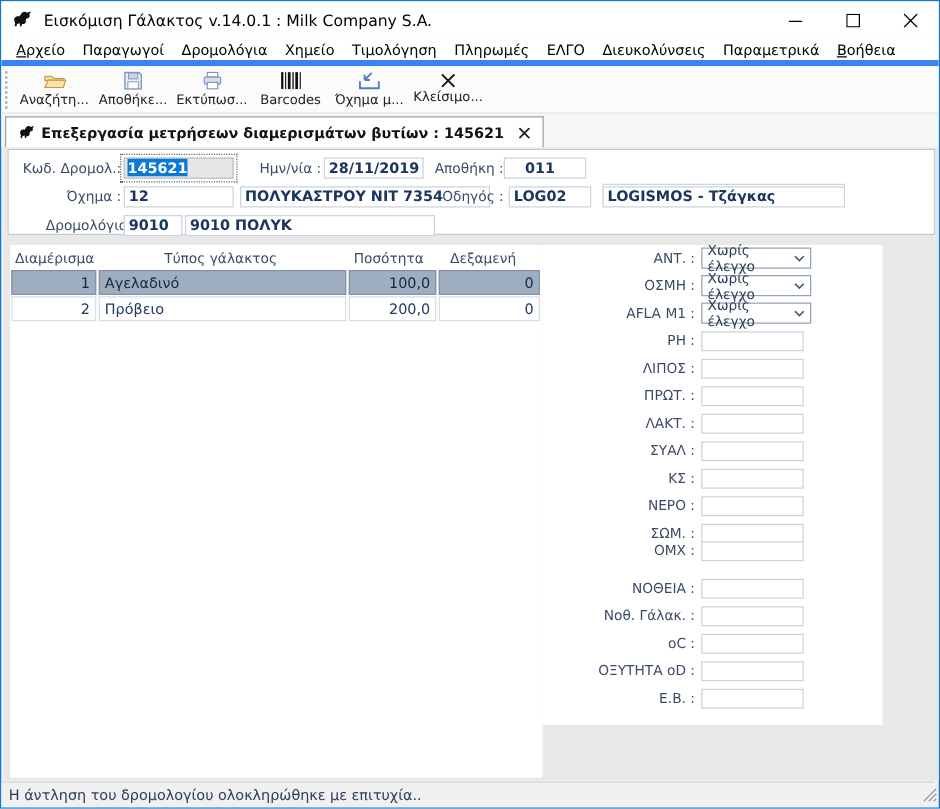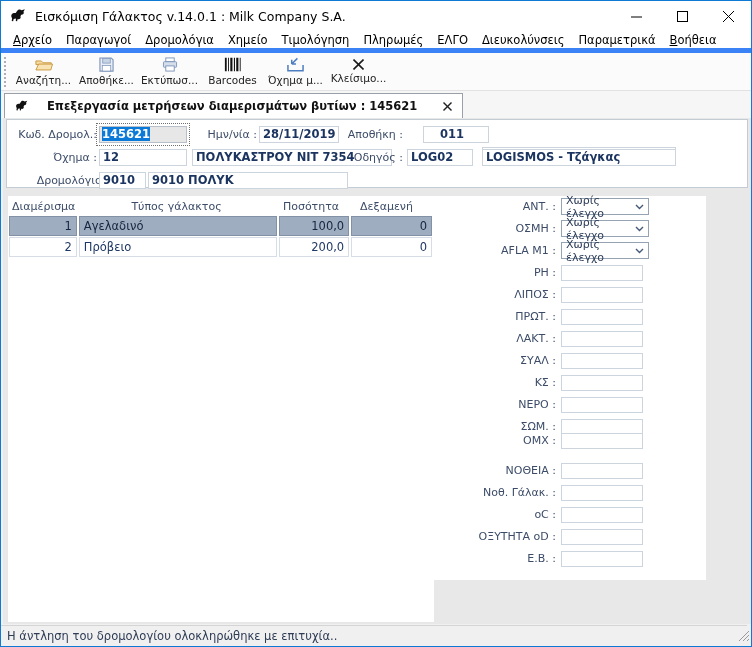--- a/index.html
+++ b/index.html
@@ -26,21 +26,21 @@
              display:flex; align-items:center; border-bottom:1px solid #e2e2e2; }
   .toolbar-grip { width:4px; height:30px; border-left:2px dotted #a9b0b8; margin:0 4px 0 3px; }
   .tool-btn { width:63px; height:36px; display:flex; flex-direction:column; align-items:center;
               justify-content:center; gap:2px; font-size:10.5px; color:#222; white-space:nowrap; overflow:hidden; }
   .tool-btn svg { display:block; }
 
   
   .tabbar { position:absolute; left:0; top:90px; right:0; height:27px; background:#f6f6f6; }
   .tab { position:absolute; left:3px; top:2px; height:25px; background:#fff;
          border:1px solid #9aa0a8; border-bottom:none; display:flex; align-items:center;
-         padding:0 10px; gap:18px; font-weight:bold; font-size:11.5px; color:#111; }
+         padding:0 10px; gap:4px; font-weight:bold; font-size:11.5px; color:#111; }
   .tab-close { margin-left:8px; display:flex; align-items:center; }
 
   
   .content { position:absolute; left:2px; top:117px; width:748px; height:506px; background:#e8e8e8; }
   .panel { position:absolute; background:#fff; }
   .groupbox { left:3px; top:1px; width:742px; height:69px; border:1px solid #c3cbd5; }
 
   .lbl { position:absolute; height:17px; line-height:17px; color:#3c4c68; text-align:right; white-space:nowrap; }
   .valbox { position:absolute; height:17px; line-height:15px; border:1px solid #ccd4de; background:#fff;
             font-weight:bold; font-size:11.5px; color:#1c3560; padding-left:3px; white-space:nowrap; overflow:hidden; }
@@ -210,21 +210,21 @@
 
     <div class="panel groupbox">
 
       <span class="lbl" style="left:2px; top:6px; width:88px;">Κωδ. Δρομολ.:</span>
       <div class="focusbox" style="left:92px; top:6px; width:88px;">
         <span class="selection">145621</span>
       </div>
       <span class="lbl" style="left:188px; top:6px; width:62px;">Ημν/νία :</span>
       <div class="valbox" style="left:252px; top:6px; width:80px;">28/11/2019</div>
       <span class="lbl" style="left:338px; top:6px; width:58px;">Αποθήκη :</span>
-      <div class="valbox" style="left:416px; top:6px; width:66px;padding-left:16px;">011</div>
+      <div class="valbox" style="left:396px; top:6px; width:66px;padding-left:16px;">011</div>
       <div class="valbox" style="left:475px; top:6px; width:194px;margin-top:21px;">ΠΟΛΥΚΑΣΤΡΟΥ</div>
 
       <span class="lbl" style="left:2px; top:29px; width:88px;">Όχημα :</span>
       <div class="valbox" style="left:92px; top:29px; width:88px;">12</div>
       <div class="valbox" style="left:185px; top:29px; width:200px;">ΠΟΛΥΚΑΣΤΡΟΥ ΝΙΤ 7354</div>
       <span class="lbl" style="left:338px; top:29px; width:58px;">Οδηγός :</span>
       <div class="valbox" style="left:400px; top:29px; width:66px;">LOG02</div>
       <div class="valbox" style="left:475px; top:29px; width:194px;">LOGISMOS - Τζάγκας</div>
 
       <span class="lbl" style="left:14px; top:52px; width:88px;">Δρομολόγιο :</span>

